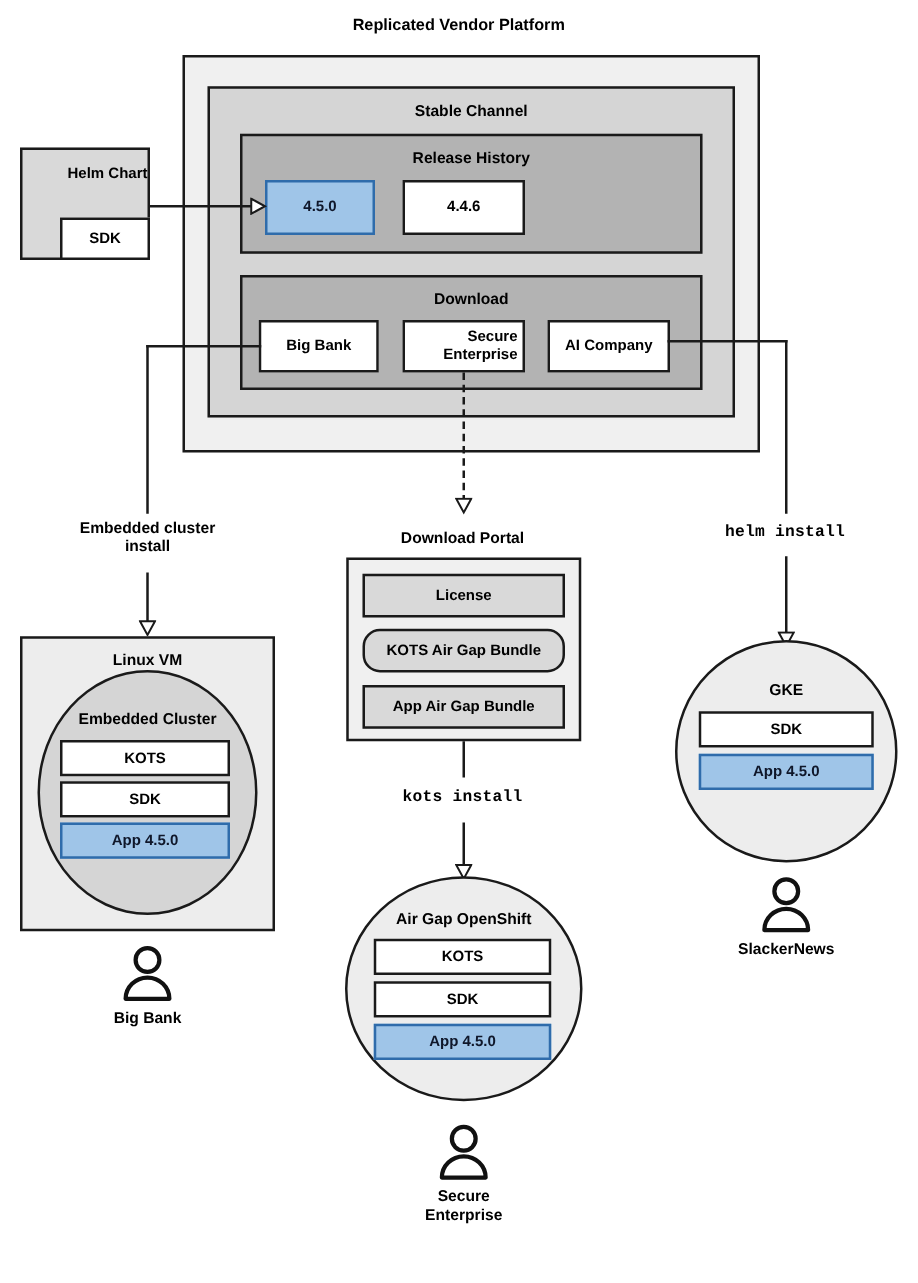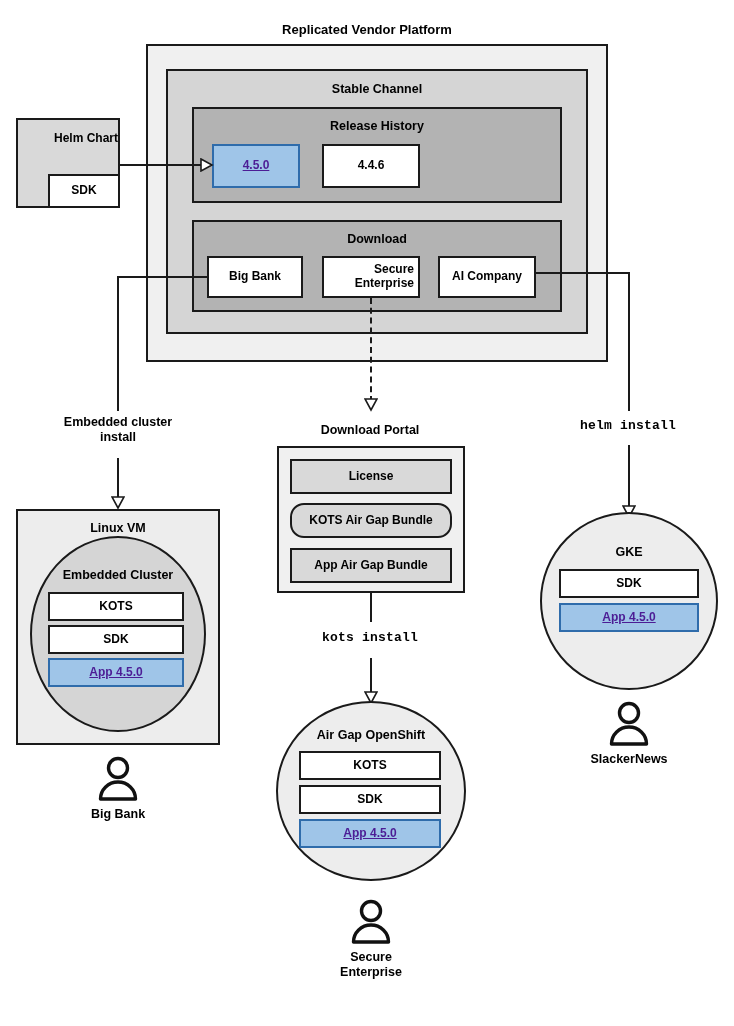--- a/index.html
+++ b/index.html
@@ -29,21 +29,21 @@
     text-align: center;
     font-size: 12px;
     font-weight: bold;
     line-height: 1.15;
   }
   .bx-white  { background: #ffffff; }
   .bx-gray1  { background: #f0f0f0; }  
   .bx-gray2  { background: #d5d5d5; }  
   .bx-gray3  { background: #b3b3b3; }  
   .bx-lgray  { background: #d9d9d9; }  
-  .bx-blue   { background: #9fc5e8; border-color: #2f6cab; color: #4c1d95; text-decoration: underline; }
+  .bx-blue   { background: #9fc5e8; border-color: #2f6cab; color: #0f172a; }
 
   
   .grp {
     display: block;
     position: absolute;
     box-sizing: border-box;
     border: 2px solid #1a1a1a;
   }
   .grp > .grp-label {
     position: absolute;
@@ -116,21 +116,21 @@
     text-align: center;
     font-size: 13px;
     font-weight: bold;
   }
 </style>
 </head>
 <body>
 
 <div id="canvas">
 
-  <div class="title-top" style="top:22px;">Replicated Vendor Platform</div>
+  <div class="title-top" style="top:12px;">Replicated Vendor Platform</div>
 
   <div class="grp bx-gray1" style="left:146px; top:44px; width:462px; height:318px;"></div>
 
   <div class="grp bx-gray2" style="left:166px; top:69px; width:422px; height:265px;">
     <div class="grp-label" style="top:11px;">Stable Channel</div>
   </div>
 
   <div class="grp bx-gray3" style="left:192px; top:107px; width:370px; height:96px;text-decoration:underline;">
     <div class="grp-label" style="top:10px;">Release History</div>
   </div>

